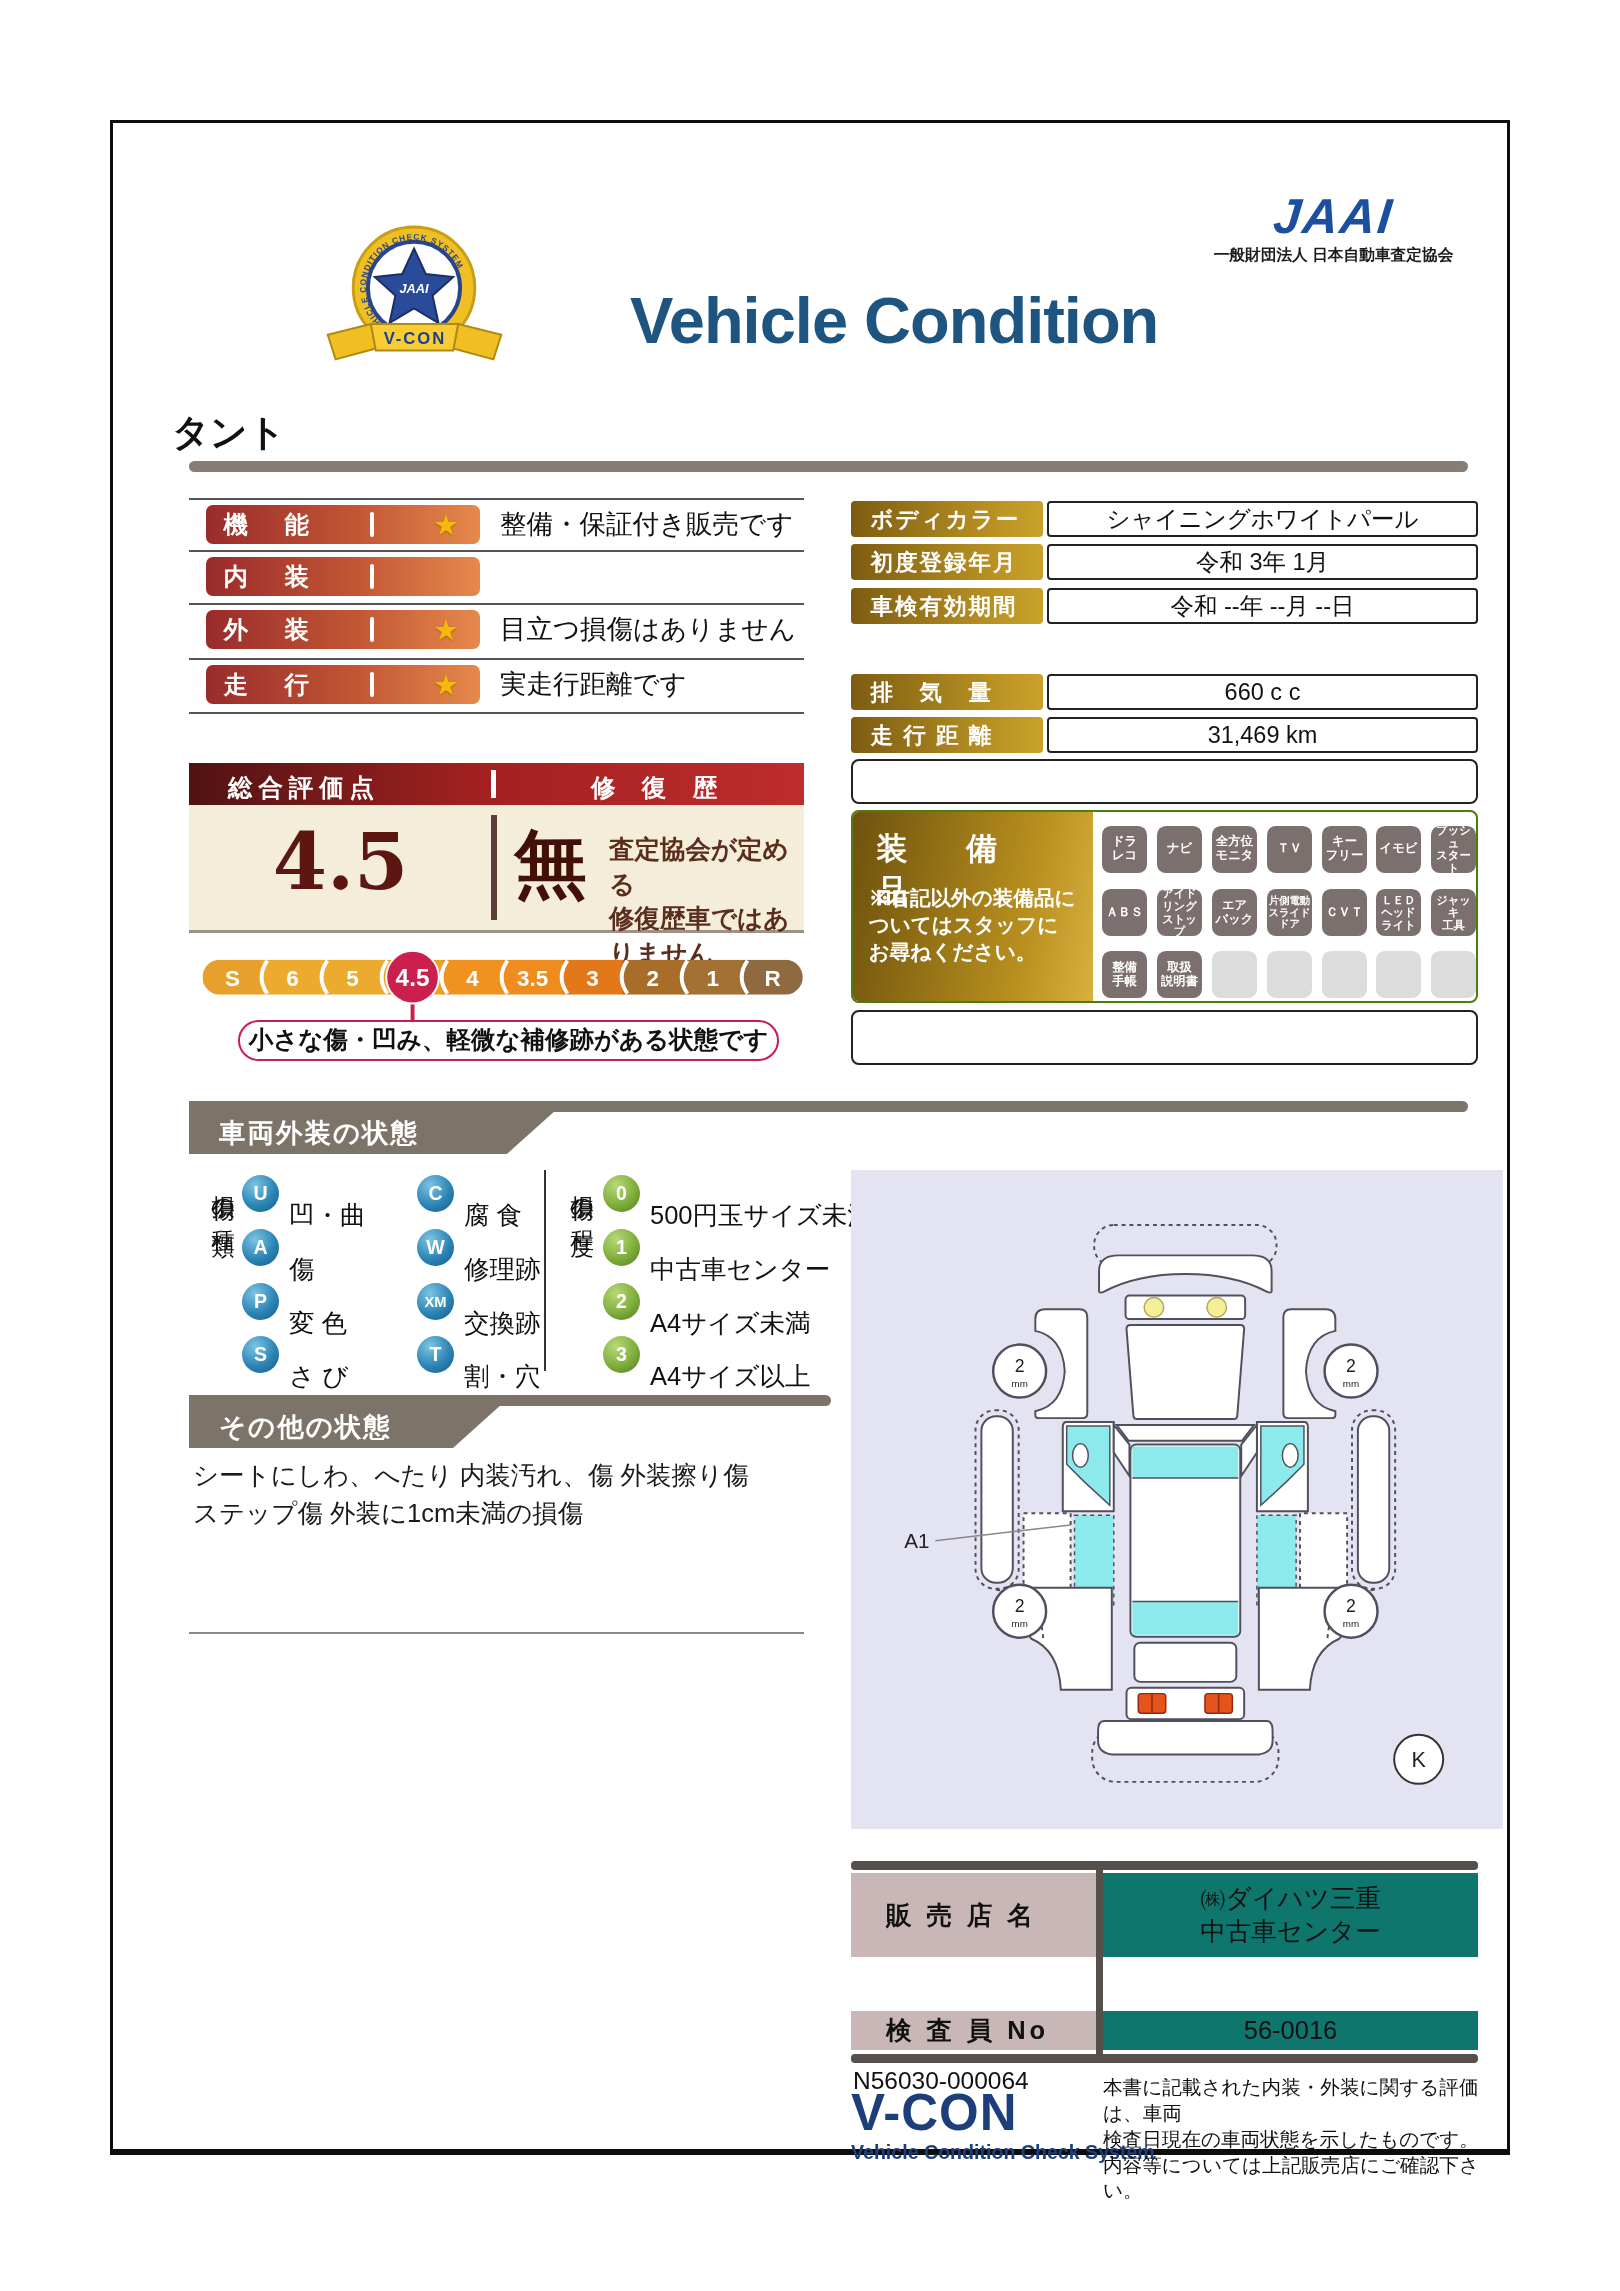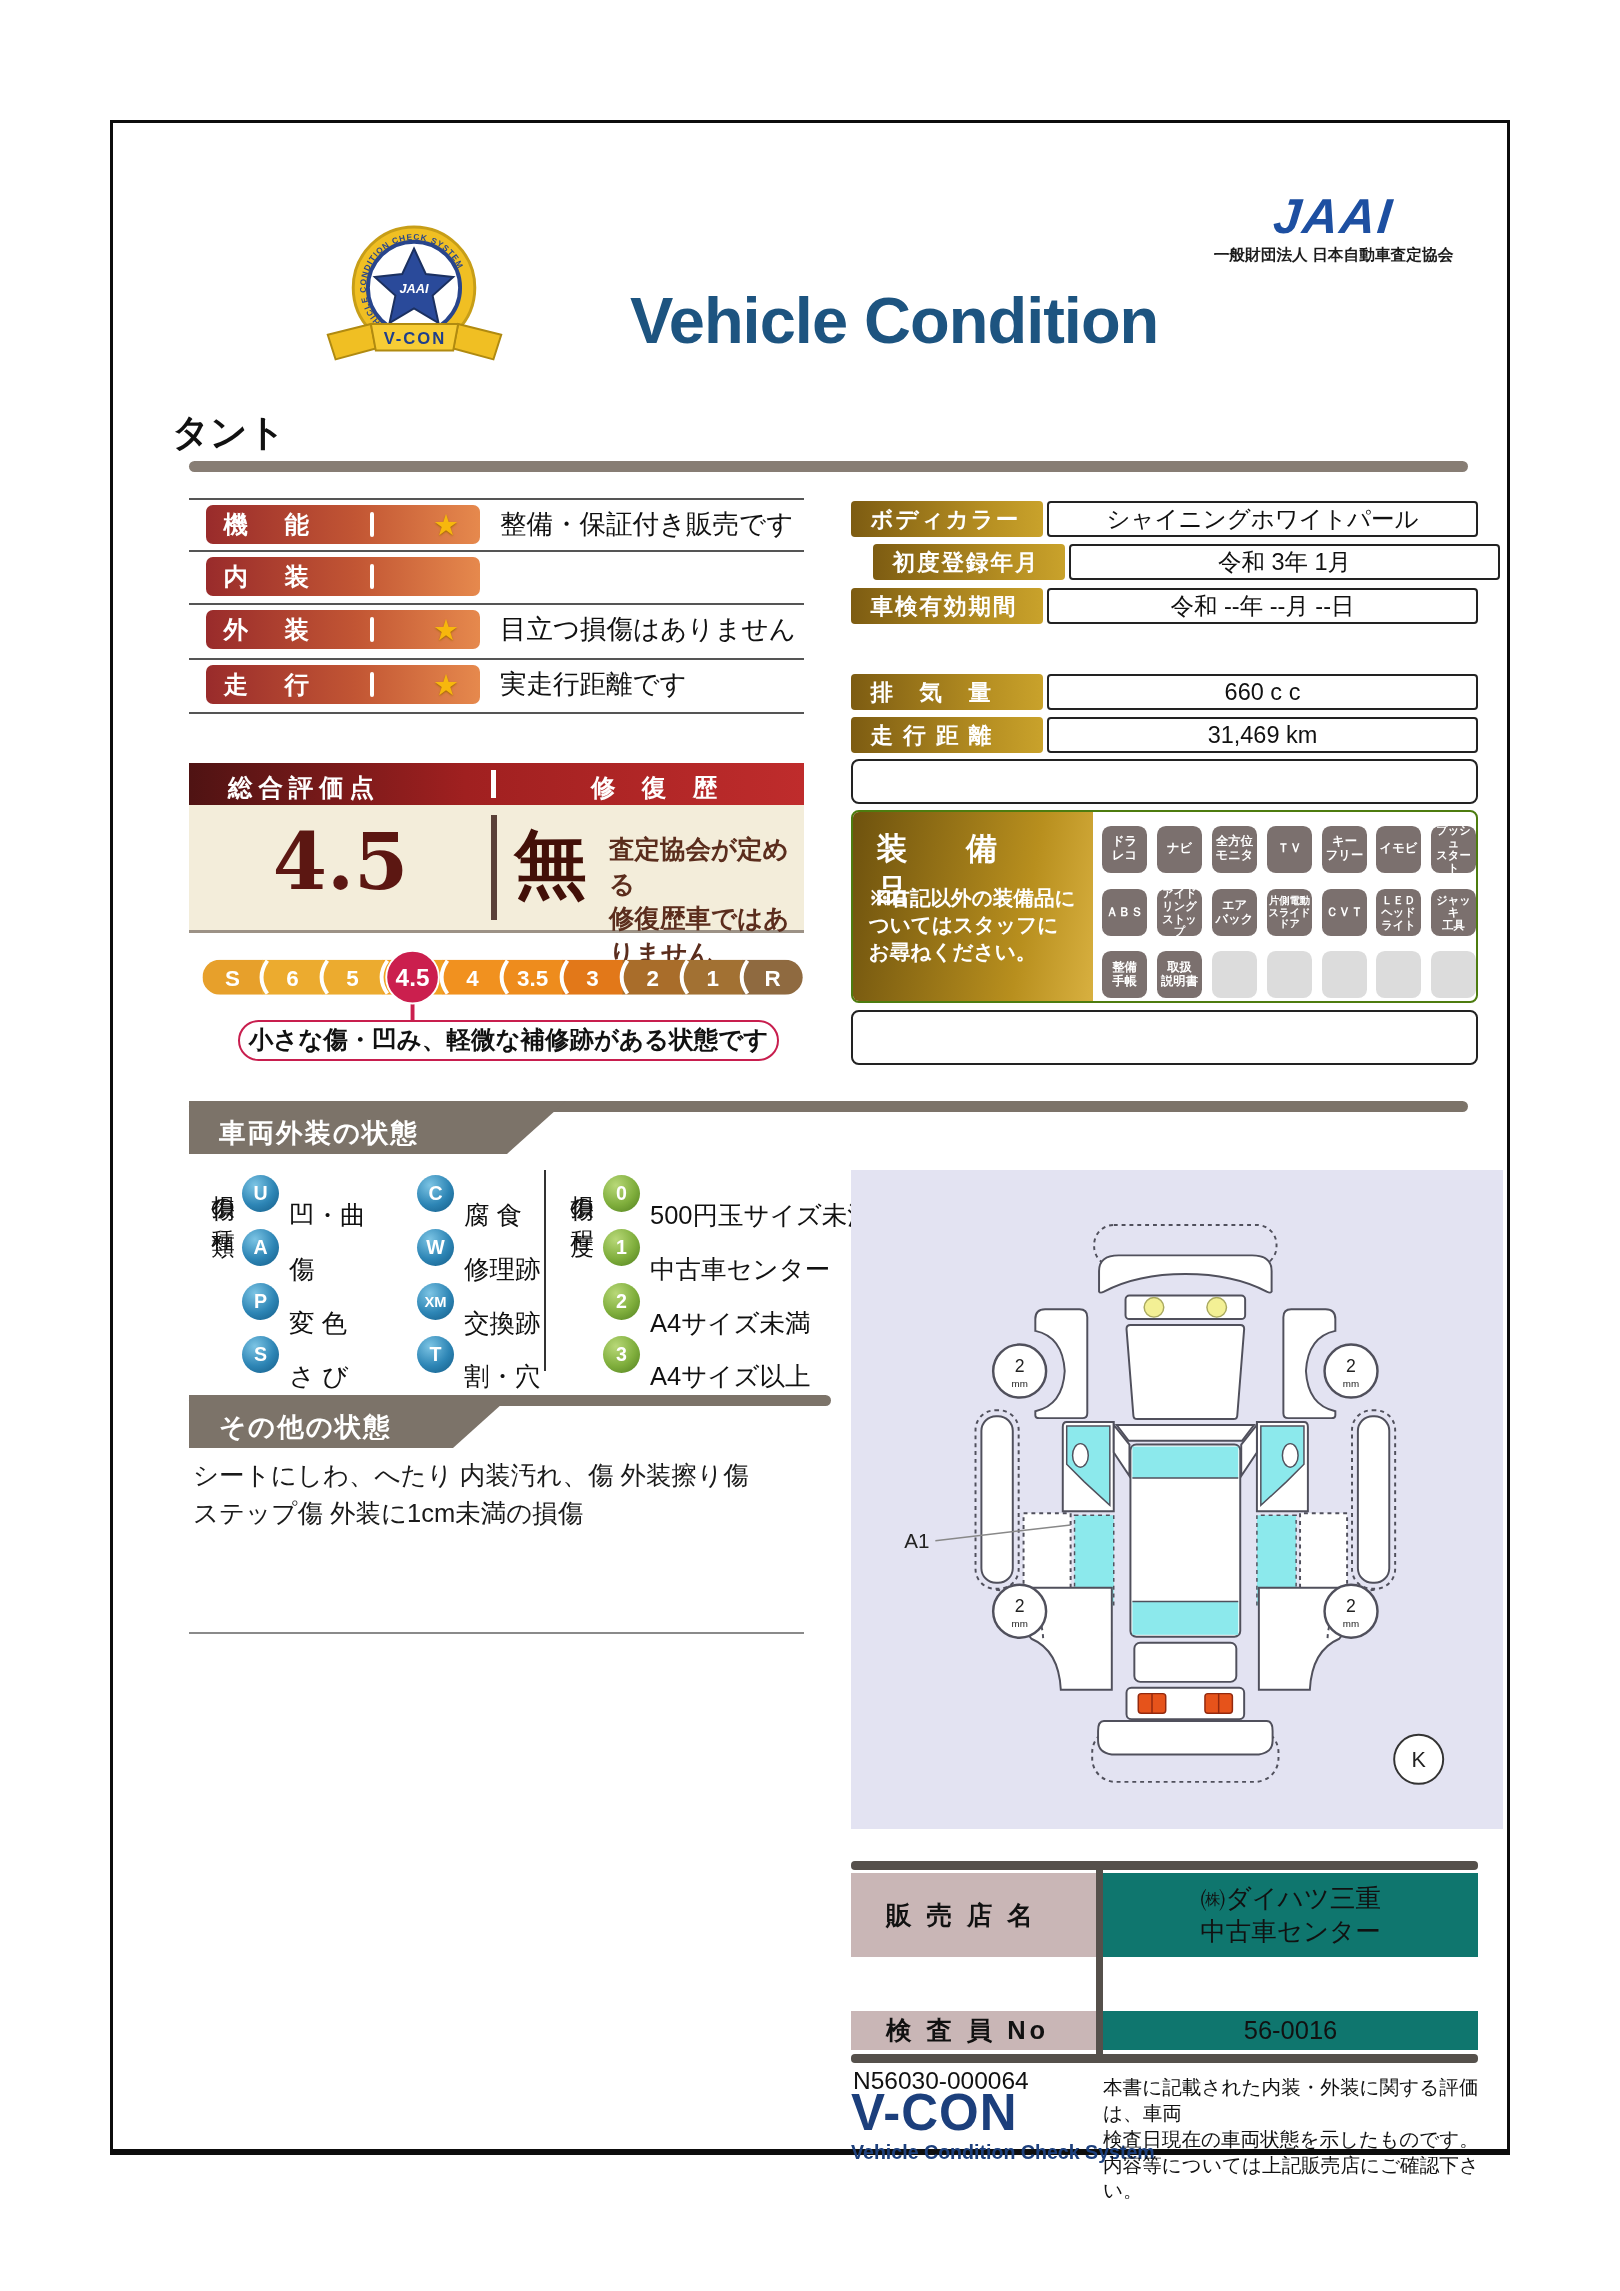--- a/index.html
+++ b/index.html
@@ -225,21 +225,21 @@
       <circle cx="219.6" cy="32" r="27" fill="#cb1f4e" stroke="#ffffff" stroke-width="2"></circle>
       <text x="219.6" y="41" text-anchor="middle" fill="#ffffff" font-size="25" font-weight="700">4.5</text>
     </svg>
   </div>
   <div class="abs callout">小さな傷・凹み、軽微な補修跡がある状態です</div>
 
   <div class="abs" style="left:738px;top:378px;width:627px;height:36px;">
     <div class="info-label">ボディカラー</div>
     <div class="info-value">シャイニングホワイトパール</div>
   </div>
-  <div class="abs" style="left:760px;top:421px;width:748px;height:36px;">
+  <div class="abs" style="left:738px;top:421px;width:748px;height:36px;">
     <div class="info-label">初度登録年月</div>
     <div class="info-value">令和 3年 1月</div>
   </div>
   <div class="abs" style="left:738px;top:465px;width:627px;height:36px;">
     <div class="info-label">車検有効期間</div>
     <div class="info-value">令和 --年 --月 --日</div>
   </div>
   <div class="abs" style="left:738px;top:551px;width:627px;height:36px;">
     <div class="info-label">排　気　量</div>
     <div class="info-value">660 c c</div>

